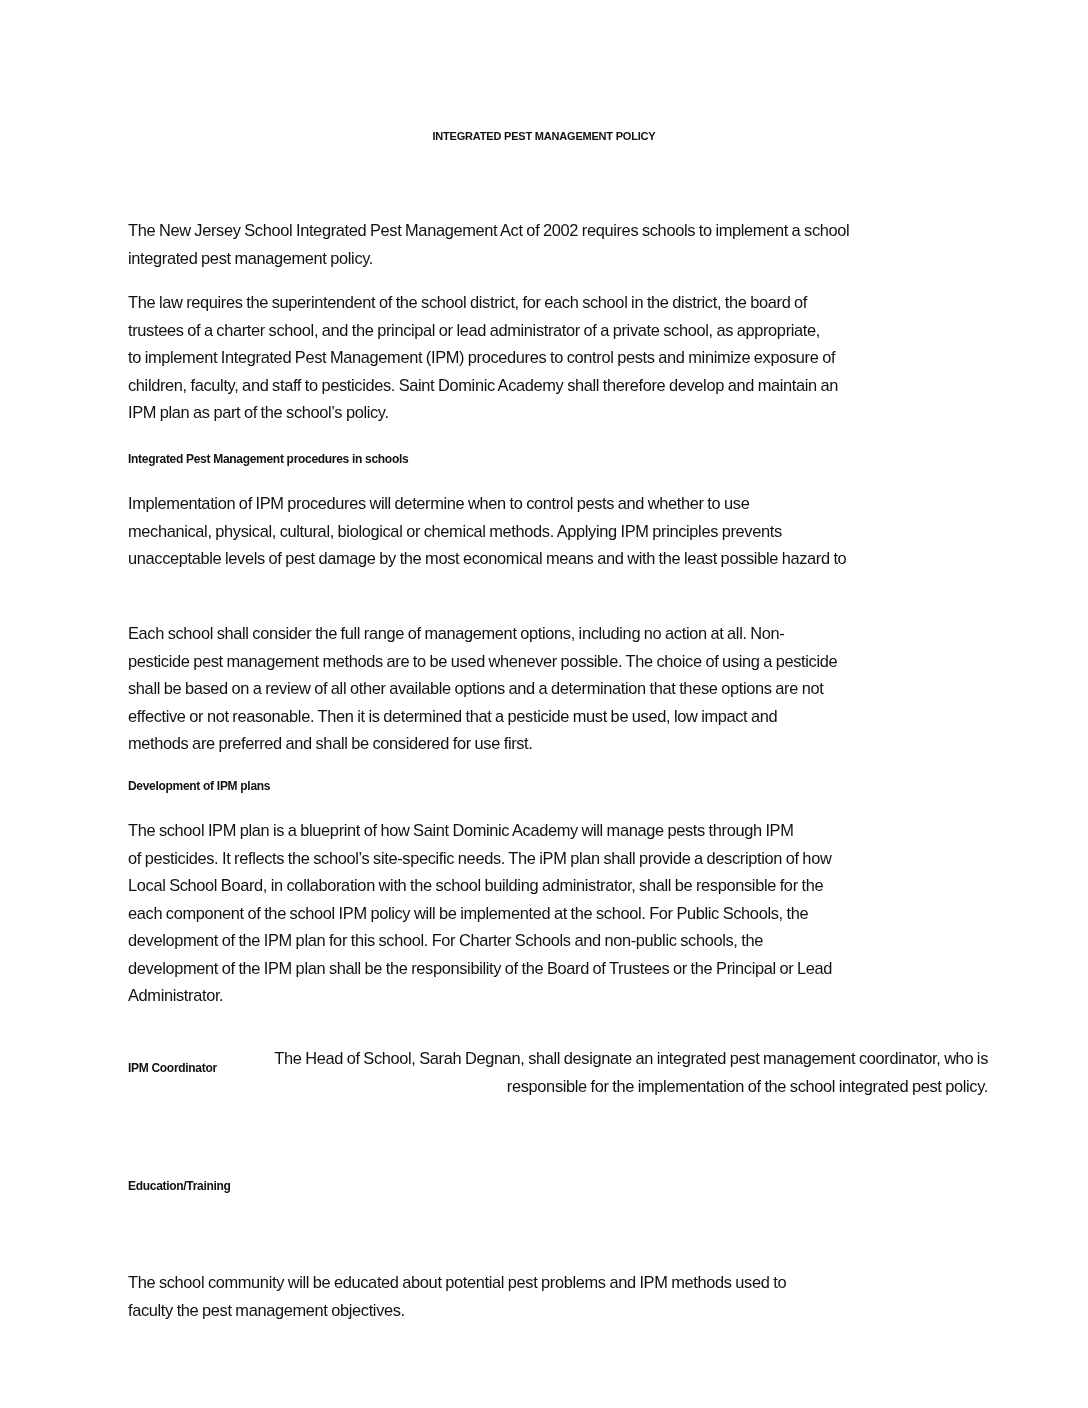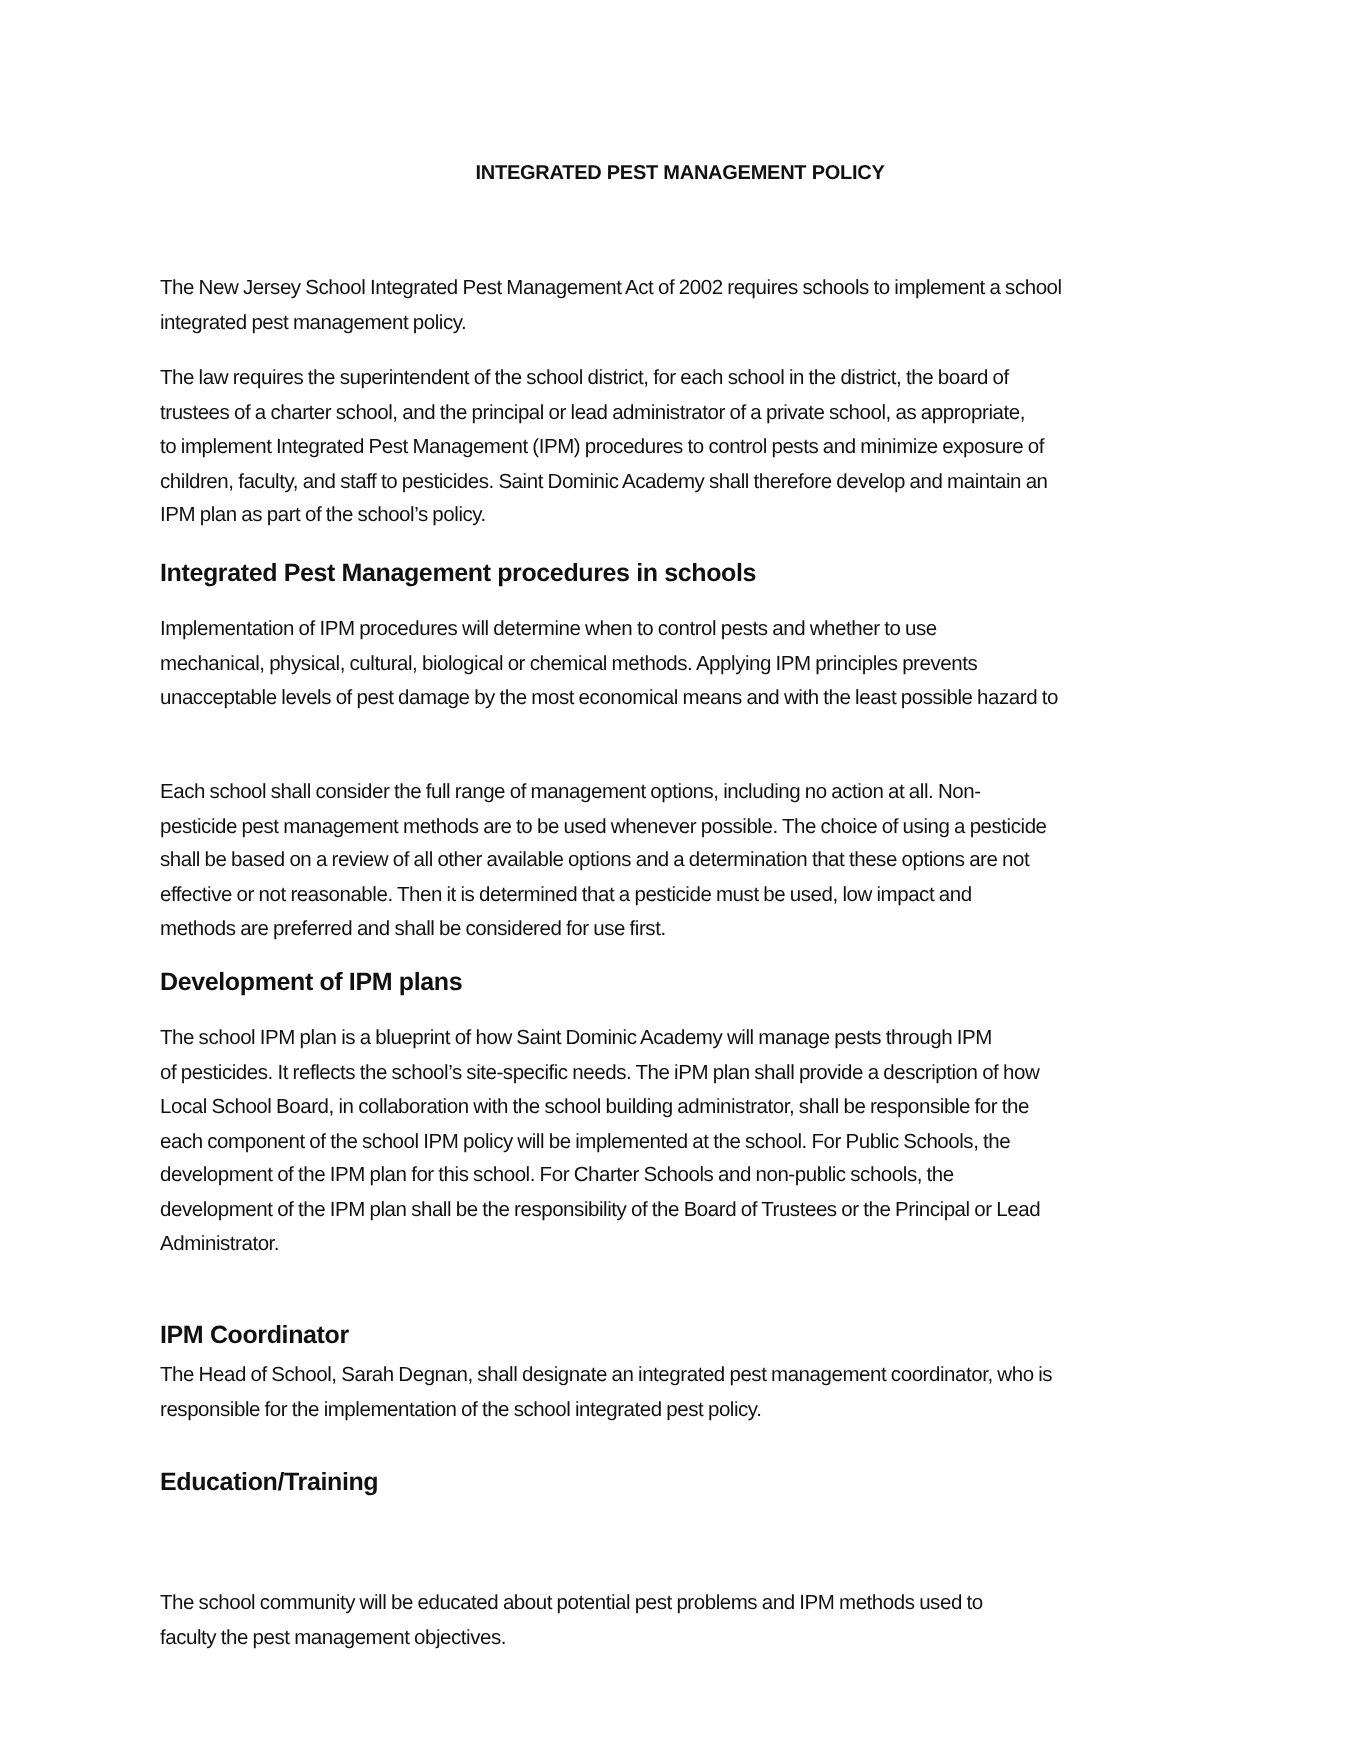--- a/index.html
+++ b/index.html
@@ -21,41 +21,41 @@
       top: 0;
       width: 840px;
     }
     .title {
       position: absolute;
       top: 130px;
       left: 0;
       width: 832px;
       text-align: center;
       font-weight: bold;
-      font-size: 16px;
+      font-size: 11px;
       letter-spacing: -0.2px;
       white-space: nowrap;
     }
     .block {
       position: absolute;
       left: 0;
       width: 860px;
     }
     .line {
       display: block;
       height: 27.5px;
       line-height: 27.5px;
       font-size: 16.4px;
       white-space: nowrap;
       letter-spacing: -0.35px;
       word-spacing: -0.5px;
     }
     .heading {
       font-weight: bold;
-      font-size: 20px;
+      font-size: 12px;
       letter-spacing: -0.3px;
       white-space: nowrap;
       height: 27px;
       line-height: 27px;
     }
   </style>
 </head>
 <body>
 
 <div class="page">
@@ -98,21 +98,21 @@
     <span class="line">of pesticides. It reflects the school’s site-specific needs. The iPM plan shall provide a description of how</span>
     <span class="line">Local School Board, in collaboration with the school building administrator, shall be responsible for the</span>
     <span class="line">each component of the school IPM policy will be implemented at the school. For Public Schools, the</span>
     <span class="line">development of the IPM plan for this school. For Charter Schools and non-public schools, the</span>
     <span class="line">development of the IPM plan shall be the responsibility of the Board of Trustees or the Principal or Lead</span>
     <span class="line">Administrator.</span>
   </div>
 
   <div class="block heading" style="top:1055px;">IPM Coordinator</div>
 
-  <div class="block" style="top:1087px;">
+  <div class="block" style="top:1045px;text-align:right;">
     <span class="line">The Head of School, Sarah Degnan, shall designate an integrated pest management coordinator, who is</span>
     <span class="line">responsible for the implementation of the school integrated pest policy.</span>
   </div>
 
   <div class="block heading" style="top:1173px;">Education/Training</div>
 
   <div class="block" style="top:1269px;">
     <span class="line">The school community will be educated about potential pest problems and IPM methods used to</span>
     <span class="line">faculty the pest management objectives.</span>
   </div>

